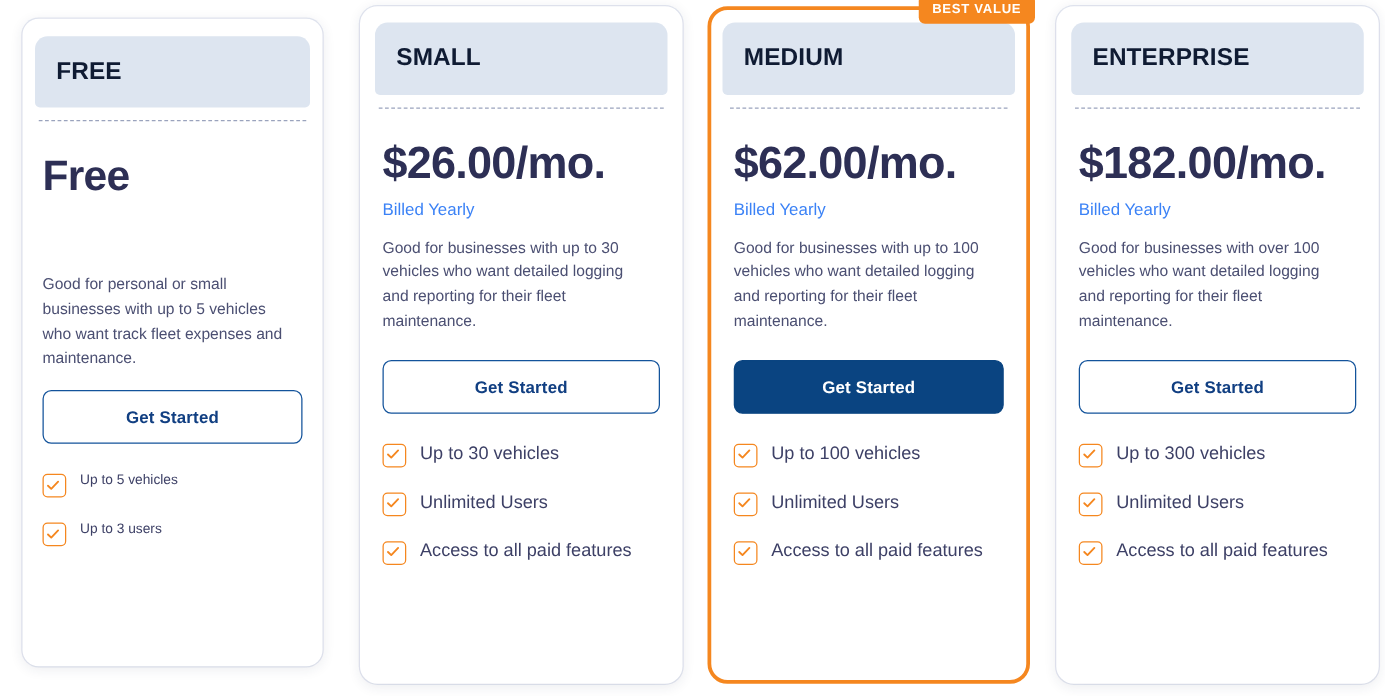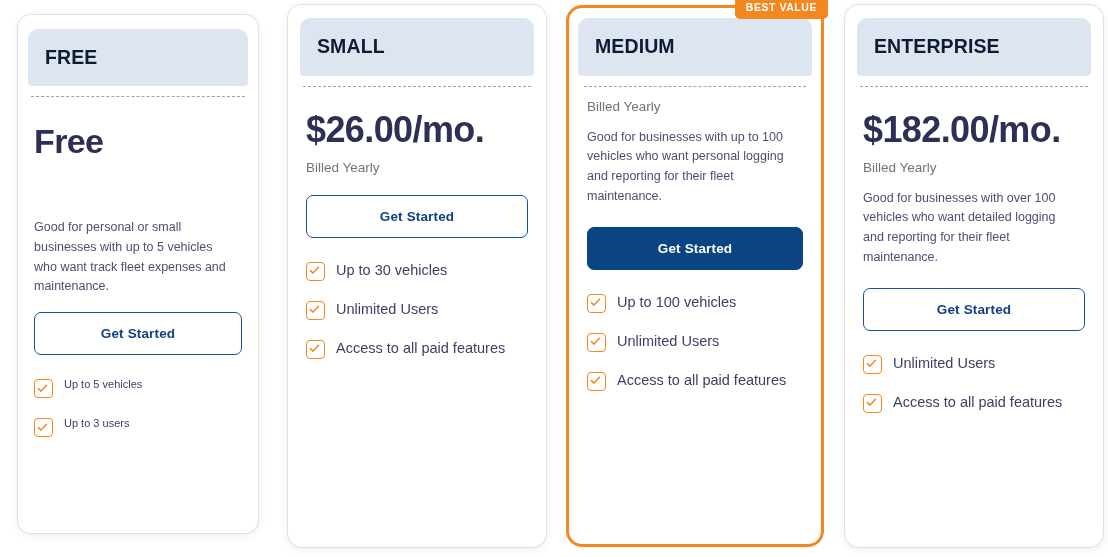--- a/index.html
+++ b/index.html
@@ -124,21 +124,21 @@
     margin-top: 25px;
     white-space: nowrap;
   }
   .card-free .price {
     font-size: 34px;
     margin-top: 27px;
   }
 
   .billing {
     font-size: 13.5px;
-    color: #737373;
+    color: #3b82f6;
     margin-top: 13px;
     line-height: 1;
   }
 
   .desc {
     font-size: 12.5px;
     line-height: 1.58;
     color: #4b4f72;
     margin-top: 14px;
     max-width: 205px;
@@ -248,20 +248,21 @@
   </div>
 
   <div class="card card-small">
     <div class="card-head">
       <span class="tier-name">SMALL</span>
     </div>
     <div class="divider"></div>
     <div class="card-body">
       <div class="price">$26.00/mo.</div>
       <div class="billing">Billed Yearly</div>
+      <div class="desc">Good for businesses with up to 30 vehicles who want detailed logging and reporting for their fleet maintenance.</div>
       <button class="cta">Get Started</button>
       <ul class="features">
         <li>
           <span class="chk">
             <svg width="11" height="11" viewBox="0 0 11 11">
                 <path d="M1.4 5.6 L4 8.1 L9.5 2.3" stroke="#f5871f" stroke-width="1.5" fill="none" stroke-linecap="round" stroke-linejoin="round"></path>
               </svg>
           </span>
           <span class="feat-text">Up to 30 vehicles</span>
         </li>
@@ -286,22 +287,23 @@
     </div>
   </div>
 
   <div class="card card-medium featured">
     <div class="card-head">
       <span class="tier-name">MEDIUM</span>
       <span class="badge">BEST VALUE</span>
     </div>
     <div class="divider"></div>
     <div class="card-body">
+      <div class="price">$62.00/mo.</div>
       <div class="billing">Billed Yearly</div>
-      <div class="desc">Good for businesses with up to 100 vehicles who want personal logging and reporting for their fleet maintenance.</div>
+      <div class="desc">Good for businesses with up to 100 vehicles who want detailed logging and reporting for their fleet maintenance.</div>
       <button class="cta solid">Get Started</button>
       <ul class="features">
         <li>
           <span class="chk">
             <svg width="11" height="11" viewBox="0 0 11 11">
                 <path d="M1.4 5.6 L4 8.1 L9.5 2.3" stroke="#f5871f" stroke-width="1.5" fill="none" stroke-linecap="round" stroke-linejoin="round"></path>
               </svg>
           </span>
           <span class="feat-text">Up to 100 vehicles</span>
         </li>
@@ -336,20 +338,28 @@
       <div class="billing">Billed Yearly</div>
       <div class="desc">Good for businesses with over 100 vehicles who want detailed logging and reporting for their fleet maintenance.</div>
       <button class="cta">Get Started</button>
       <ul class="features">
         <li>
           <span class="chk">
             <svg width="11" height="11" viewBox="0 0 11 11">
                 <path d="M1.4 5.6 L4 8.1 L9.5 2.3" stroke="#f5871f" stroke-width="1.5" fill="none" stroke-linecap="round" stroke-linejoin="round"></path>
               </svg>
           </span>
+          <span class="feat-text">Up to 300 vehicles</span>
+        </li>
+        <li>
+          <span class="chk">
+            <svg width="11" height="11" viewBox="0 0 11 11">
+                <path d="M1.4 5.6 L4 8.1 L9.5 2.3" stroke="#f5871f" stroke-width="1.5" fill="none" stroke-linecap="round" stroke-linejoin="round"></path>
+              </svg>
+          </span>
           <span class="feat-text">Unlimited Users</span>
         </li>
         <li>
           <span class="chk">
             <svg width="11" height="11" viewBox="0 0 11 11">
                 <path d="M1.4 5.6 L4 8.1 L9.5 2.3" stroke="#f5871f" stroke-width="1.5" fill="none" stroke-linecap="round" stroke-linejoin="round"></path>
               </svg>
           </span>
           <span class="feat-text">Access to all paid features</span>
         </li>

